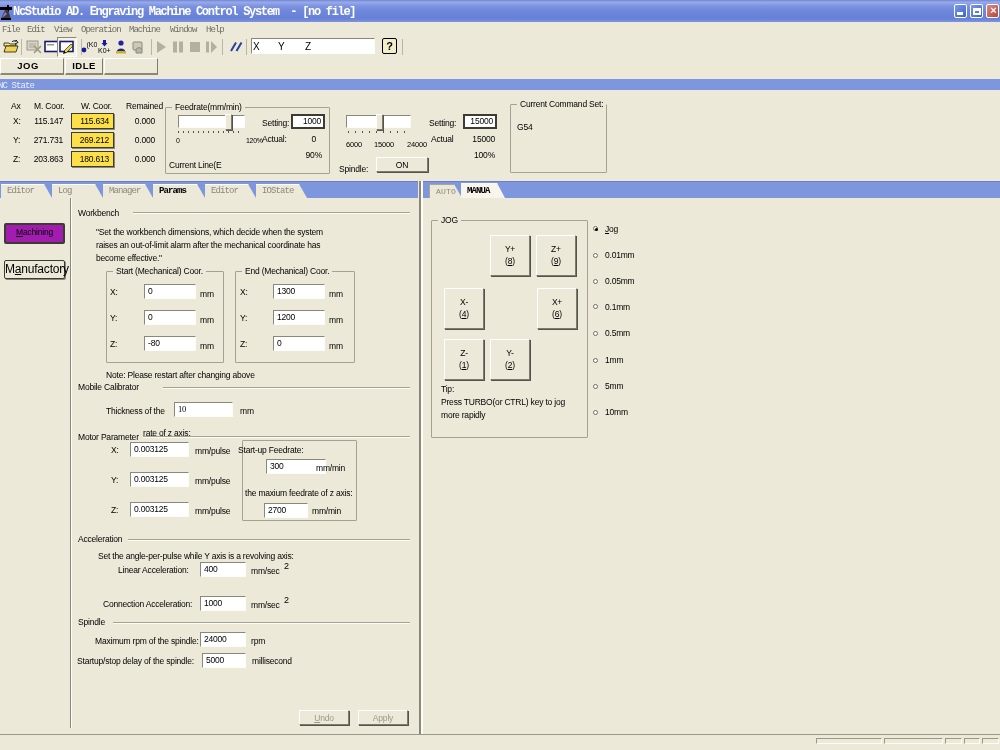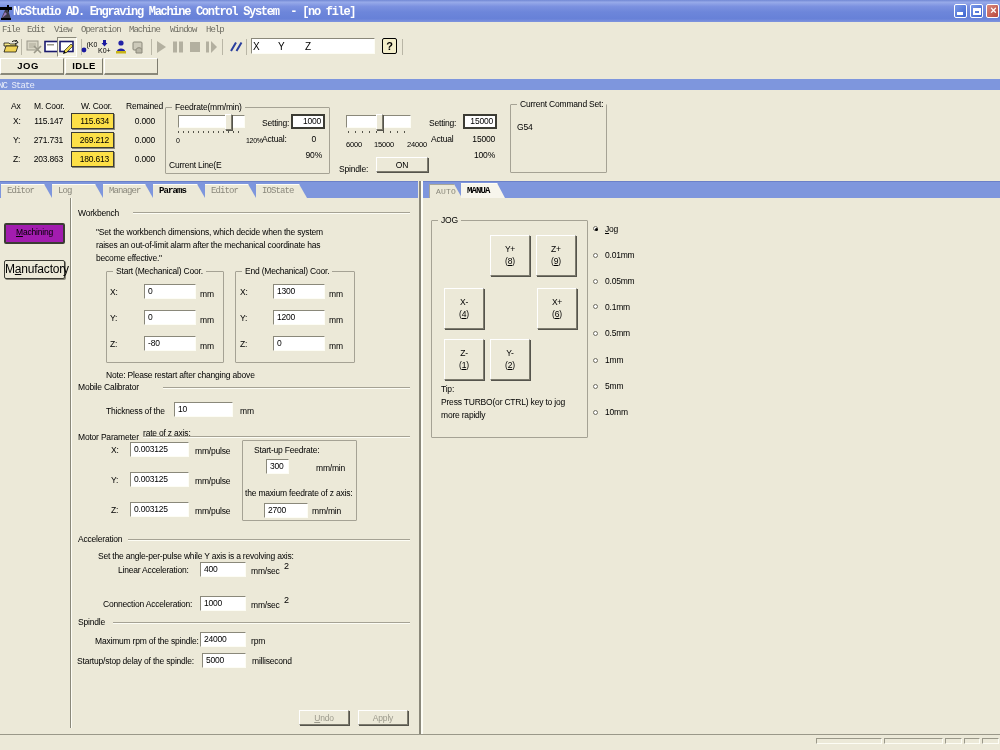--- a/index.html
+++ b/index.html
@@ -319,39 +319,39 @@
   <div class="txt" style="left:329px;top:117px;">mm</div>
   <div class="txt" style="left:240px;top:141px;">Z:</div>
   <div class="inp" style="left:273px;top:138px;width:52px;height:15px;">0</div>
   <div class="txt" style="left:329px;top:143px;">mm</div>
 
   <div class="txt" style="left:106px;top:172px;">Note: Please restart after changing above</div>
 
   <div class="txt" style="left:78px;top:184px;">Mobile Calibrator</div>
   <div class="etch" style="left:163px;top:189px;width:247px;"></div>
   <div class="txt" style="left:106px;top:208px;">Thickness of the</div>
-  <div class="inp" style="left:174px;top:204px;width:59px;height:15px;">10</div>
+  <div class="inp" style="left:174px;top:204px;width:59px;height:15px;font-family:Liberation Serif, serif;">10</div>
   <div class="txt" style="left:240px;top:208px;">mm</div>
 
   <div class="txt" style="left:78px;top:234px;">Motor Parameter</div>
   <div class="txt" style="left:143px;top:230px;">rate of z axis:</div>
   <div class="etch" style="left:143px;top:238px;width:267px;"></div>
   <div class="txt" style="left:111px;top:247px;">X:</div>
   <div class="inp" style="left:130px;top:244px;width:59px;height:15px;">0.003125</div>
   <div class="txt" style="left:195px;top:248px;">mm/pulse</div>
   <div class="txt" style="left:111px;top:277px;">Y:</div>
   <div class="inp" style="left:130px;top:274px;width:59px;height:15px;">0.003125</div>
   <div class="txt" style="left:195px;top:278px;">mm/pulse</div>
   <div class="txt" style="left:111px;top:307px;">Z:</div>
   <div class="inp" style="left:130px;top:304px;width:59px;height:15px;">0.003125</div>
   <div class="txt" style="left:195px;top:308px;">mm/pulse</div>
 
   <div class="group" style="left:242px;top:242px;width:115px;height:81px;"></div>
-  <div class="txt" style="left:254px;top:247px;">Start-up Feedrate:</div>
-  <div class="inp" style="left:266px;top:261px;width:23px;height:15px;">300</div>
+  <div class="txt" style="left:238px;top:247px;">Start-up Feedrate:</div>
+  <div class="inp" style="left:266px;top:261px;width:60px;height:15px;">300</div>
   <div class="txt" style="left:316px;top:265px;">mm/min</div>
   <div class="txt" style="left:245px;top:290px;">the maxium feedrate of z axis:</div>
   <div class="inp" style="left:264px;top:305px;width:44px;height:15px;">2700</div>
   <div class="txt" style="left:312px;top:308px;">mm/min</div>
 
   <div class="txt" style="left:78px;top:336px;">Acceleration</div>
   <div class="etch" style="left:128px;top:341px;width:282px;"></div>
   <div class="txt" style="left:98px;top:353px;">Set the angle-per-pulse while Y axis is a revolving axis:</div>
   <div class="txt" style="left:118px;top:367px;">Linear Acceleration:</div>
   <div class="inp" style="left:200px;top:364px;width:46px;height:15px;">400</div>

